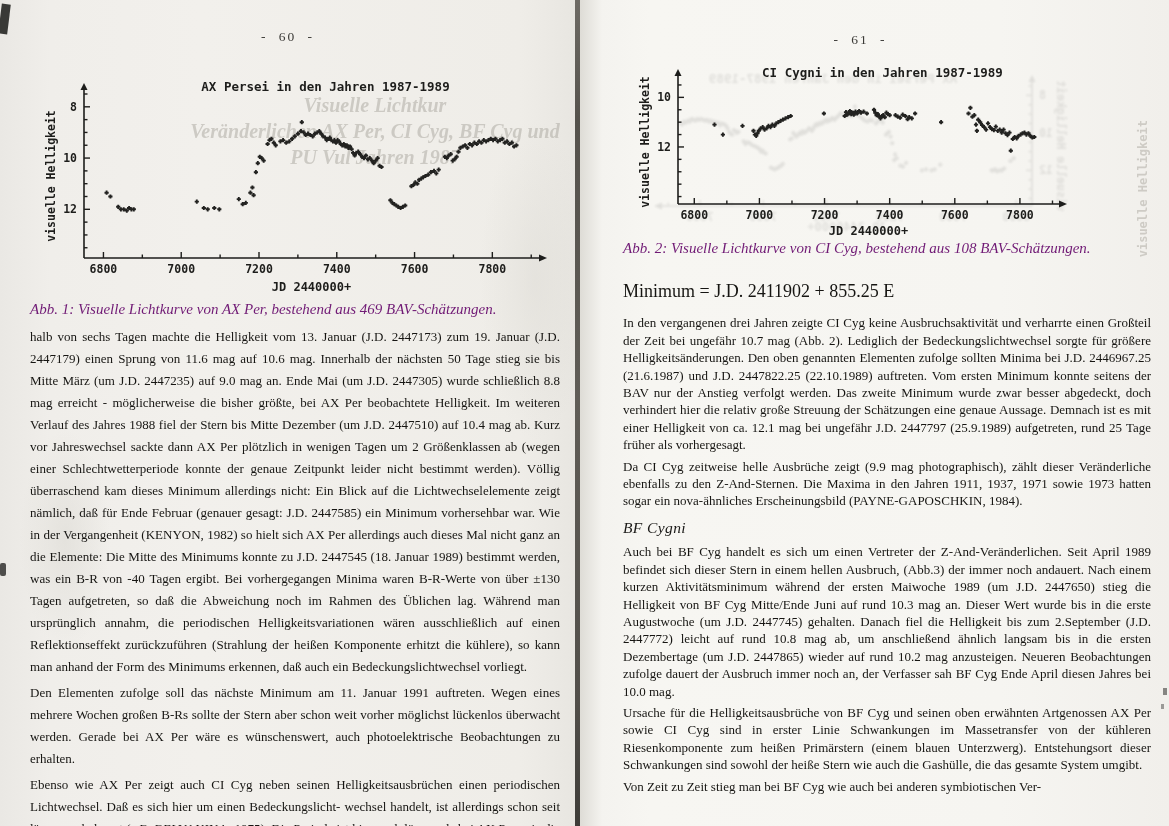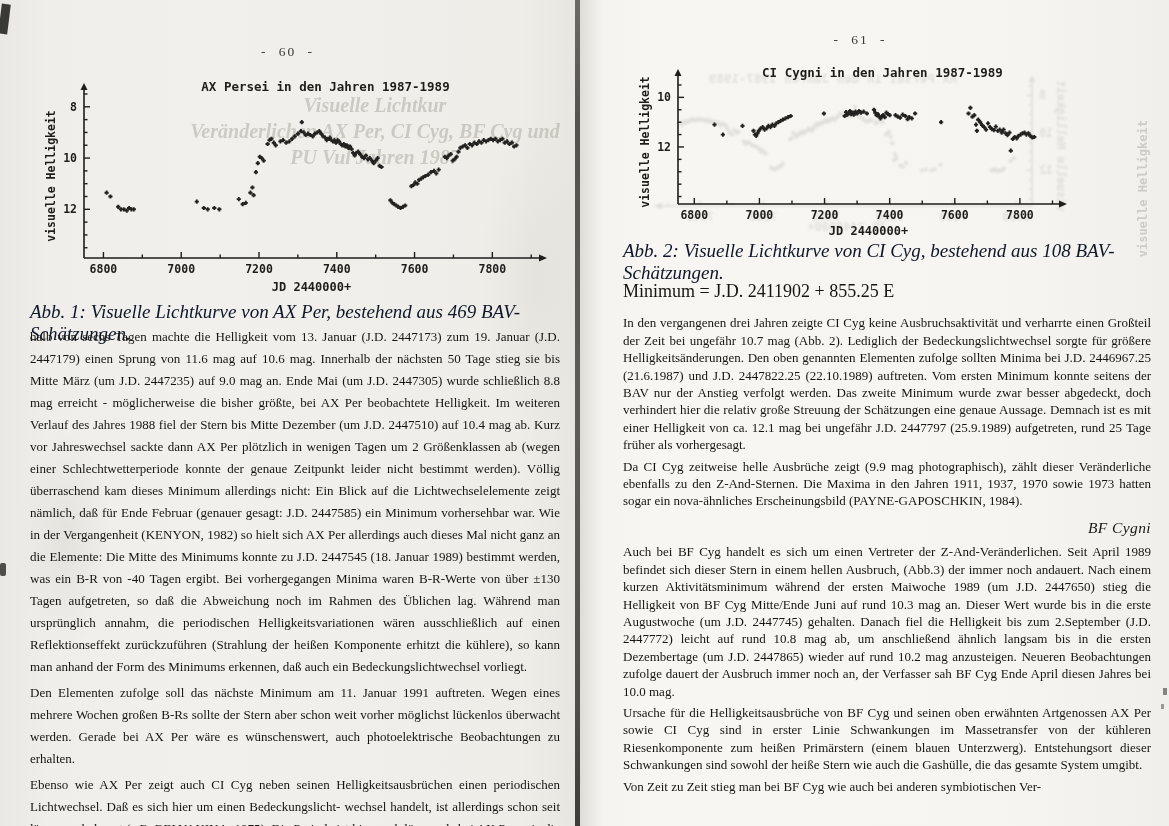--- a/index.html
+++ b/index.html
@@ -6,31 +6,31 @@
   body{
     width:1169px;height:826px;position:relative;overflow:hidden;
     background:#e9e7e3;font-family:"Liberation Serif",serif;color:#1d1c1a;
   }
   .page{position:absolute;top:0;height:826px}
   .page-left{left:0;width:575px;background:linear-gradient(90deg,#eae8e4 0,#f0eeea 50px,#f2f0ec 200px,#efede8 520px,#e8e6e1 575px)}
   .page-right{left:580px;width:589px;background:linear-gradient(90deg,#dedcd6 0,#f4f3ef 22px,#f7f6f2 70px,#f6f5f1 420px,#f1efeb 589px)}
   .gutter{position:absolute;left:575px;top:0;width:5px;height:826px;
     background:linear-gradient(180deg,#6e6b65 0,#55524c 120px,#605d57 400px,#524f4a 700px,#3e3c38 826px)}
   .pageno{position:absolute;font-size:13.5px;color:#3b3a37;letter-spacing:2px;word-spacing:6px;text-align:center}
-  .pageno-left{left:0;top:44px;width:575px}
+  .pageno-left{left:0;top:29px;width:575px}
   .pageno-right{left:580px;top:32px;width:560px}
-  .caption{position:absolute;font-style:italic;font-size:19px;color:#0f172a}
+  .caption{position:absolute;font-style:italic;font-size:15px;color:#701a75}
   .cap-1{left:30px;top:301px;width:530px}
   .cap-2{left:623px;top:240px;width:528px}
   .col{position:absolute;text-align:justify;color:#161512}
   .col-left{left:30px;top:326px;width:530px;font-size:13px;line-height:22px}
   .col-right{left:623px;top:283px;width:528px;font-size:13px;line-height:17.4px}
   .col p{margin:0 0 4px}
   .minline{font-size:18px;margin:0 0 14px !important;text-align:left}
-  .section-h{font-style:italic;text-align:right;font-size:15.5px;letter-spacing:.4px;margin:9px 0 7px;color:#1a1917}
+  .section-h{font-style:italic;text-align:left;font-size:15.5px;letter-spacing:.4px;margin:9px 0 7px;color:#1a1917}
   .chart{position:absolute}
   .chart-1{left:44px;top:78px;width:515px;height:218px}
   .chart-2{left:638px;top:62px;width:437px;height:178px}
   svg{display:block}
   
   .ghost-headline{position:absolute;left:185px;top:92px;width:380px;color:#a9a69e;
     font-weight:bold;font-style:italic;font-size:20px;line-height:26px;text-align:center;
     filter:blur(.7px);opacity:.5;pointer-events:none}
   .ghost-chart{position:absolute;left:648px;top:74px;width:420px;height:162px;
     transform:scaleX(-1);opacity:.10;filter:blur(1px);pointer-events:none}
@@ -210,21 +210,21 @@
 
 <div class="col col-left">
   <p>halb von sechs Tagen machte die Helligkeit vom 13. Januar (J.D. 2447173) zum 19. Januar (J.D. 2447179) einen Sprung von 11.6 mag auf 10.6 mag. Innerhalb der nächsten 50 Tage stieg sie bis Mitte März (um J.D. 2447235) auf 9.0 mag an. Ende Mai (um J.D. 2447305) wurde schließlich 8.8 mag erreicht - möglicherweise die bisher größte, bei AX Per beobachtete Helligkeit. Im weiteren Verlauf des Jahres 1988 fiel der Stern bis Mitte Dezember (um J.D. 2447510) auf 10.4 mag ab. Kurz vor Jahreswechsel sackte dann AX Per plötzlich in wenigen Tagen um 2 Größenklassen ab (wegen einer Schlechtwetterperiode konnte der genaue Zeitpunkt leider nicht bestimmt werden). Völlig überraschend kam dieses Minimum allerdings nicht: Ein Blick auf die Lichtwechselelemente zeigt nämlich, daß für Ende Februar (genauer gesagt: J.D. 2447585) ein Minimum vorhersehbar war. Wie in der Vergangenheit (KENYON, 1982) so hielt sich AX Per allerdings auch dieses Mal nicht ganz an die Elemente: Die Mitte des Minimums konnte zu J.D. 2447545 (18. Januar 1989) bestimmt werden, was ein B-R von -40 Tagen ergibt. Bei vorhergegangen Minima waren B-R-Werte von über ±130 Tagen aufgetreten, so daß die Abweichung noch im Rahmen des Üblichen lag. Während man ursprünglich annahm, die periodischen Helligkeitsvariationen wären ausschließlich auf einen Reflektionseffekt zurückzuführen (Strahlung der heißen Komponente erhitzt die kühlere), so kann man anhand der Form des Minimums erkennen, daß auch ein Bedeckungslichtwechsel vorliegt.</p>
   <p>Den Elementen zufolge soll das nächste Minimum am 11. Januar 1991 auftreten. Wegen eines mehrere Wochen großen B-Rs sollte der Stern aber schon weit vorher möglichst lückenlos überwacht werden. Gerade bei AX Per wäre es wünschenswert, auch photoelektrische Beobachtungen zu erhalten.</p>
   <p>Ebenso wie AX Per zeigt auch CI Cyg neben seinen Helligkeitsausbrüchen einen periodischen Lichtwechsel. Daß es sich hier um einen Bedeckungslicht- wechsel handelt, ist allerdings schon seit längerem bekannt (z.B. BELYAKINA, 1975). Die Periode ist hier noch länger als bei AX Per, wie die dem GCVS entnommenen Elemente zeigen:</p>
 </div>
 
 <div class="col col-right">
   <p class="minline">Minimum = J.D. 2411902 + 855.25 E</p>
   <p>In den vergangenen drei Jahren zeigte CI Cyg keine Ausbruchsaktivität und verharrte einen Großteil der Zeit bei ungefähr 10.7 mag (Abb. 2). Lediglich der Bedeckungslichtwechsel sorgte für größere Helligkeitsänderungen. Den oben genannten Elementen zufolge sollten Minima bei J.D. 2446967.25 (21.6.1987) und J.D. 2447822.25 (22.10.1989) auftreten. Vom ersten Minimum konnte seitens der BAV nur der Anstieg verfolgt werden. Das zweite Minimum wurde zwar besser abgedeckt, doch verhindert hier die relativ große Streuung der Schätzungen eine genaue Aussage. Demnach ist es mit einer Helligkeit von ca. 12.1 mag bei ungefähr J.D. 2447797 (25.9.1989) aufgetreten, rund 25 Tage früher als vorhergesagt.</p>
-  <p>Da CI Cyg zeitweise helle Ausbrüche zeigt (9.9 mag photographisch), zählt dieser Veränderliche ebenfalls zu den Z-And-Sternen. Die Maxima in den Jahren 1911, 1937, 1970 sowie 1973 hatten sogar ein nova-ähnliches Erscheinungsbild (PAYNE-GAPOSCHKIN, 1984).</p>
+  <p>Da CI Cyg zeitweise helle Ausbrüche zeigt (9.9 mag photographisch), zählt dieser Veränderliche ebenfalls zu den Z-And-Sternen. Die Maxima in den Jahren 1911, 1937, 1971 sowie 1973 hatten sogar ein nova-ähnliches Erscheinungsbild (PAYNE-GAPOSCHKIN, 1984).</p>
   <div class="section-h">BF Cygni</div>
   <p>Auch bei BF Cyg handelt es sich um einen Vertreter der Z-And-Veränderlichen. Seit April 1989 befindet sich dieser Stern in einem hellen Ausbruch, (Abb.3) der immer noch andauert. Nach einem kurzen Aktivitätsminimum während der ersten Maiwoche 1989 (um J.D. 2447650) stieg die Helligkeit von BF Cyg Mitte/Ende Juni auf rund 10.3 mag an. Dieser Wert wurde bis in die erste Augustwoche (um J.D. 2447745) gehalten. Danach fiel die Helligkeit bis zum 2.September (J.D. 2447772) leicht auf rund 10.8 mag ab, um anschließend ähnlich langsam bis in die ersten Dezembertage (um J.D. 2447865) wieder auf rund 10.2 mag anzusteigen. Neueren Beobachtungen zufolge dauert der Ausbruch immer noch an, der Verfasser sah BF Cyg Ende April diesen Jahres bei 10.0 mag.</p>
   <p>Ursache für die Helligkeitsausbrüche von BF Cyg und seinen oben erwähnten Artgenossen AX Per sowie CI Cyg sind in erster Linie Schwankungen im Massetransfer von der kühleren Riesenkomponente zum heißen Primärstern (einem blauen Unterzwerg). Entstehungsort dieser Schwankungen sind sowohl der heiße Stern wie auch die Gashülle, die das gesamte System umgibt.</p>
   <p>Von Zeit zu Zeit stieg man bei BF Cyg wie auch bei anderen symbiotischen Ver-</p>
 </div>
 
 <div class="speck sp1"></div>
 <div class="speck sp2"></div>
 <div class="speck sp3"></div>
 <div class="speck sp4"></div>

